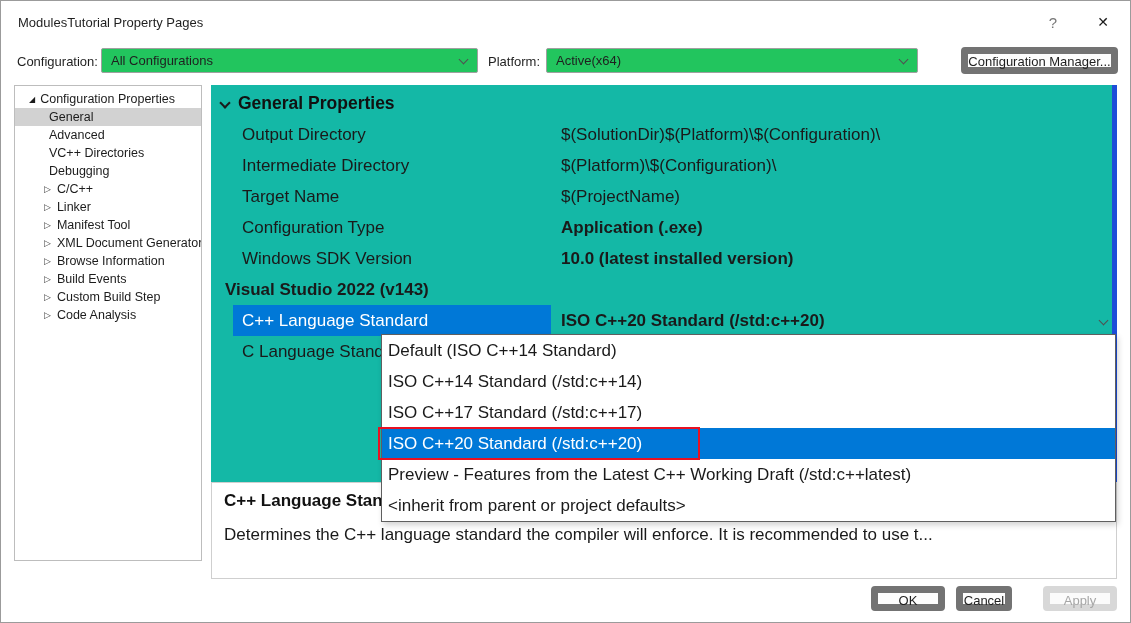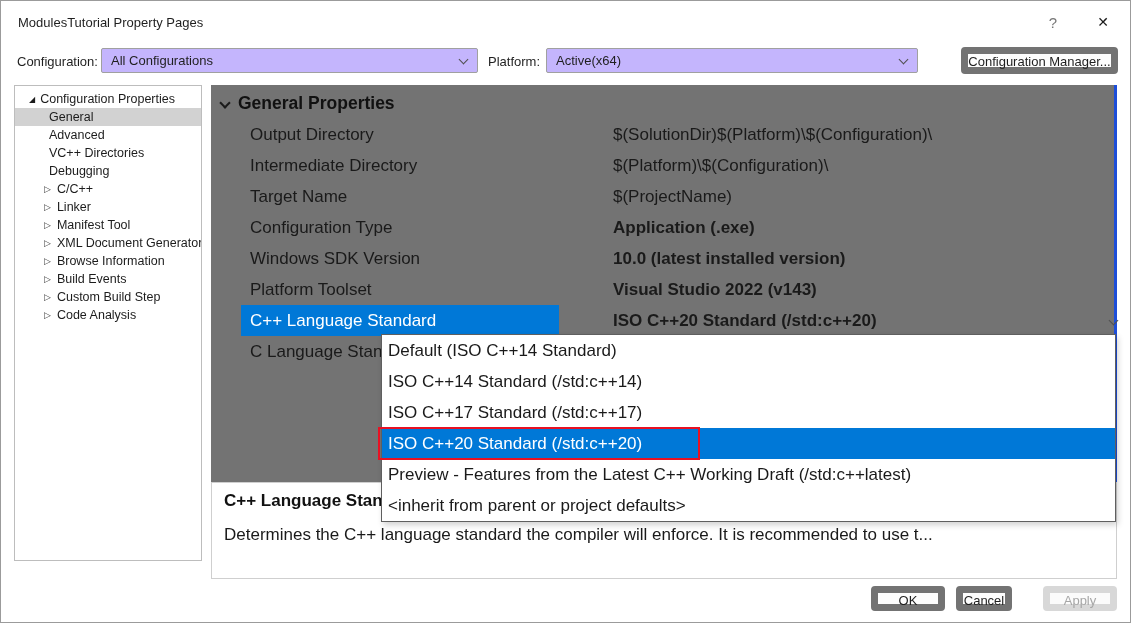--- a/index.html
+++ b/index.html
@@ -15,21 +15,21 @@
   .tb-btn { position: absolute; top: 2px; width: 42px; height: 38px; display: flex;
             align-items: center; justify-content: center; font-size: 15px; color: #555; cursor: default; }
   .tb-help { right: 56px; color: #777; }
   .tb-close { right: 6px; color: #1a1a1a; font-size: 14px; }
 
   
   .cfg-label { position: absolute; font-size: 13px; color: #1f1f1f; top: 53px; }
   .lbl-config { left: 16px; }
   .lbl-platform { left: 487px; }
   .combo { position: absolute; top: 47px; height: 25px; border: 1px solid #a0a0a0; border-radius: 2px;
-           background: #c4b5fd; font-size: 13px; color: #1f1f1f; display: flex; align-items: center;
+           background: #22c55e; font-size: 13px; color: #1f1f1f; display: flex; align-items: center;
            padding: 0 24px 0 9px; }
   .combo-config { left: 100px; width: 377px; }
   .combo-platform { left: 545px; width: 372px; }
   .chev { display: inline-block; width: 7px; height: 7px; border-right: 1.4px solid #505050;
           border-bottom: 1.4px solid #505050; transform: rotate(45deg); }
   .combo .chev { position: absolute; right: 10px; top: 7px; }
   .btn { border: 7px solid #737373; border-radius: 4px; background: #fdfdfd; font-size: 13px;
          color: #1f1f1f; font-family: "Liberation Sans", sans-serif; }
   .btn-cfgmgr { position: absolute; left: 960px; top: 46px; width: 157px; height: 27px; }
 
@@ -40,28 +40,28 @@
            white-space: nowrap; cursor: default; }
   .t-root { padding-left: 14px; }
   .t-leaf { padding-left: 34px; }
   .t-exp  { padding-left: 29px; }
   .t-sel  { background: #d2d2d2; }
   .t-arrow-open { font-size: 8px; color: #1b1b1b; margin-right: 5px; }
   .t-arrow-closed { font-size: 9px; color: #3c3c3c; margin-right: 6px; }
 
   
   .grid { position: absolute; left: 210px; top: 84px; width: 906px; height: 397px;
-          border-right: 3px solid #1d4ed8; background: #737373; }
+          border-right: 5px solid #1d4ed8; background: #14b8a6; }
   .section-hdr { position: absolute; left: 0; top: 2px; width: 100%; height: 32px;
                  display: flex; align-items: center; }
   .section-hdr .schev { position: absolute; left: 10px; top: 12px; width: 8px; height: 8px;
                         border-right: 2px solid #1b1b1b; border-bottom: 2px solid #1b1b1b;
                         transform: rotate(45deg); }
   .section-title { margin-left: 27px; font-size: 17.5px; font-weight: bold; color: #111; }
-  .g-row { position: absolute; left: 12px; width: 100%; height: 31px; display: flex; align-items: center; gap: 44px; }
+  .g-row { position: absolute; left: 4px; width: 100%; height: 31px; display: flex; align-items: center; }
   .g-label { margin-left: 18px; width: 318px; padding-left: 9px; font-size: 17px; color: #1a1a1a;
              white-space: nowrap; overflow: hidden; }
   .g-value { flex: 1; padding-left: 10px; font-size: 17px; color: #1a1a1a; white-space: nowrap; overflow: hidden; }
   .g-bold .g-value { font-weight: bold; }
   .g-sel .g-label { background: #0078d7; color: #ffffff; height: 31px; line-height: 31px; }
   .g-sel .combo-chev { position: absolute; right: 9px; top: 12px; }
 
   
   .desc { position: absolute; left: 210px; top: 481px; width: 906px; height: 97px;
           border: 1px solid #cfcfcf; background: #fff; padding: 8px 12px; }
@@ -179,21 +179,20 @@
     </div>
     <div class="g-row g-bold" style="top:127px">
       <span class="g-label">Configuration Type</span>
       <span class="g-value">Application (.exe)</span>
     </div>
     <div class="g-row g-bold" style="top:158px">
       <span class="g-label">Windows SDK Version</span>
       <span class="g-value">10.0 (latest installed version)</span>
     </div>
     <div class="g-row g-bold" style="top:189px">
-      <span class="g-label">Platform Toolset</span>
       <span class="g-value">Visual Studio 2022 (v143)</span>
     </div>
     <div class="g-row g-bold g-sel" style="top:220px">
       <span class="g-label">C++ Language Standard</span>
       <span class="g-value">ISO C++20 Standard (/std:c++20)</span>
       <span class="chev combo-chev"></span>
     </div>
     <div class="g-row" style="top:251px">
       <span class="g-label">C Language Standard</span>
       <span class="g-value"></span>

